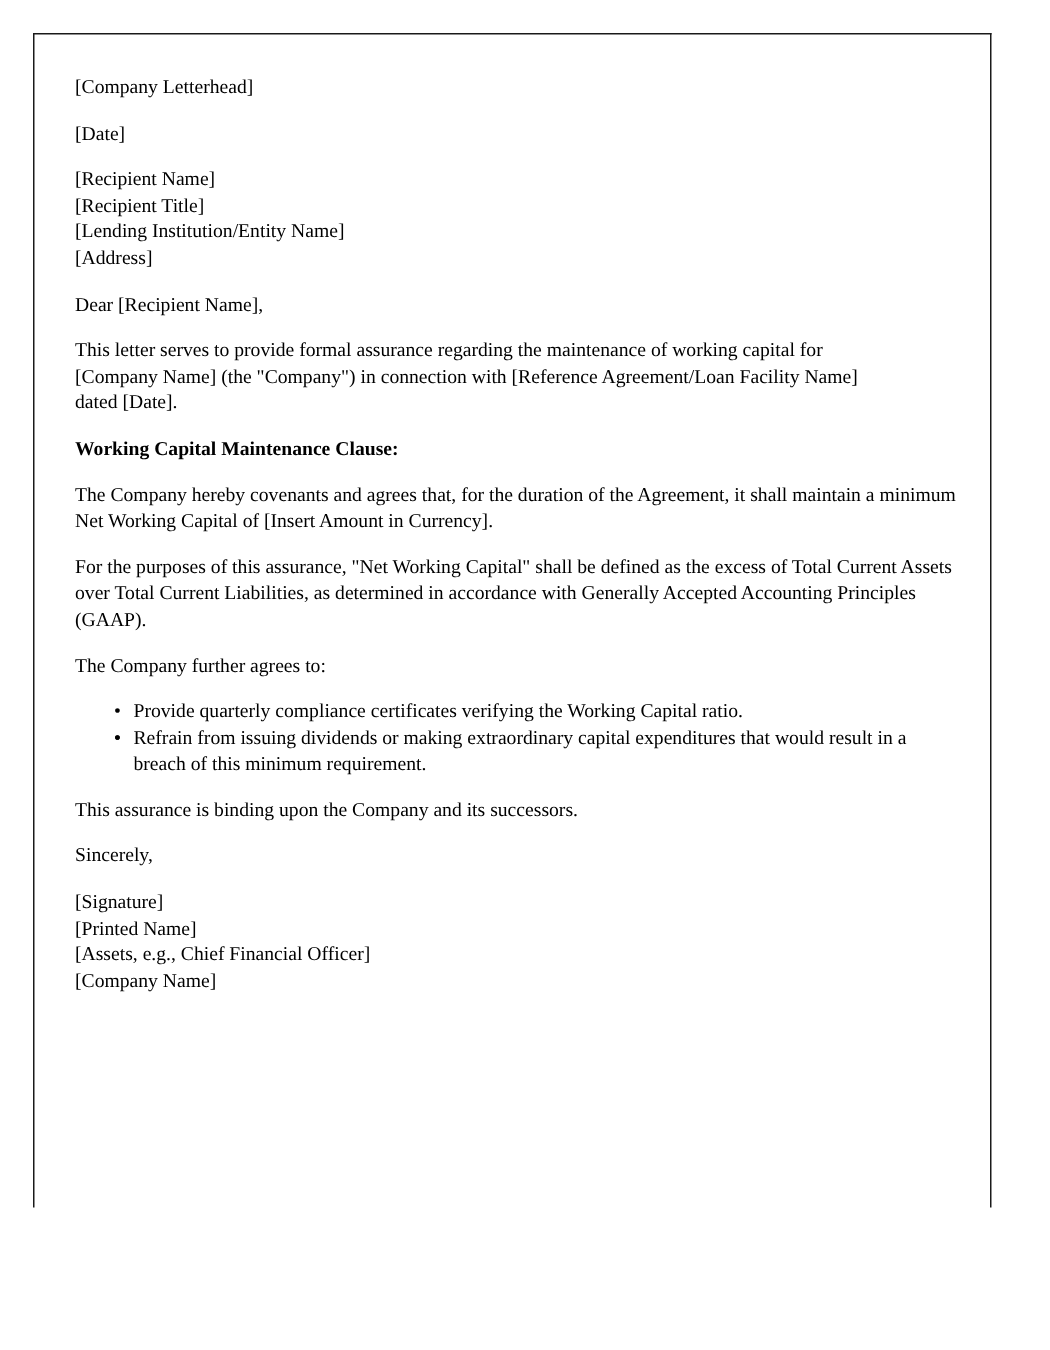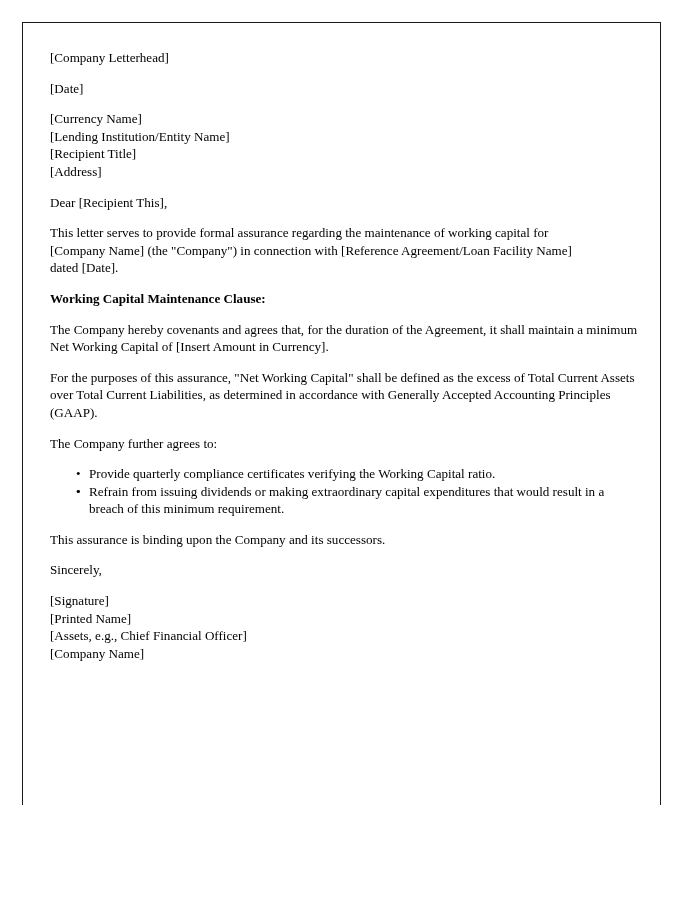--- a/index.html
+++ b/index.html
@@ -91,28 +91,28 @@
 <body>
 
 <div id="document-frame">
   <div id="letter-body">
 
     <p class="para">[Company Letterhead]</p>
 
     <p class="para">[Date]</p>
 
     <div class="block-lines">
-      <span class="line">[Currency Name]</span>
+      <span class="line">[Recipient Name]</span>
+      <span class="line">[Recipient Title]</span>
       <span class="line">[Lending Institution/Entity Name]</span>
-      <span class="line">[Recipient Title]</span>
       <span class="line">[Address]</span>
     </div>
 
 
-    <p class="para">Dear [Recipient This],</p>
+    <p class="para">Dear [Recipient Name],</p>
 
     <p class="para narrow">This letter serves to provide formal assurance regarding the maintenance of working capital for [Company Name] (the "Company") in connection with [Reference Agreement/Loan Facility Name] dated [Date].</p>
 
     <p class="heading">Working Capital Maintenance Clause:</p>
 
     <p class="para wide">The Company hereby covenants and agrees that, for the duration of the Agreement, it shall maintain a minimum Net Working Capital of [Insert Amount in Currency].</p>
 
     <p class="para wide">For the purposes of this assurance, "Net Working Capital" shall be defined as the excess of Total Current Assets over Total Current Liabilities, as determined in accordance with Generally Accepted Accounting Principles (GAAP).</p>
 
     <p class="para">The Company further agrees to:</p>

